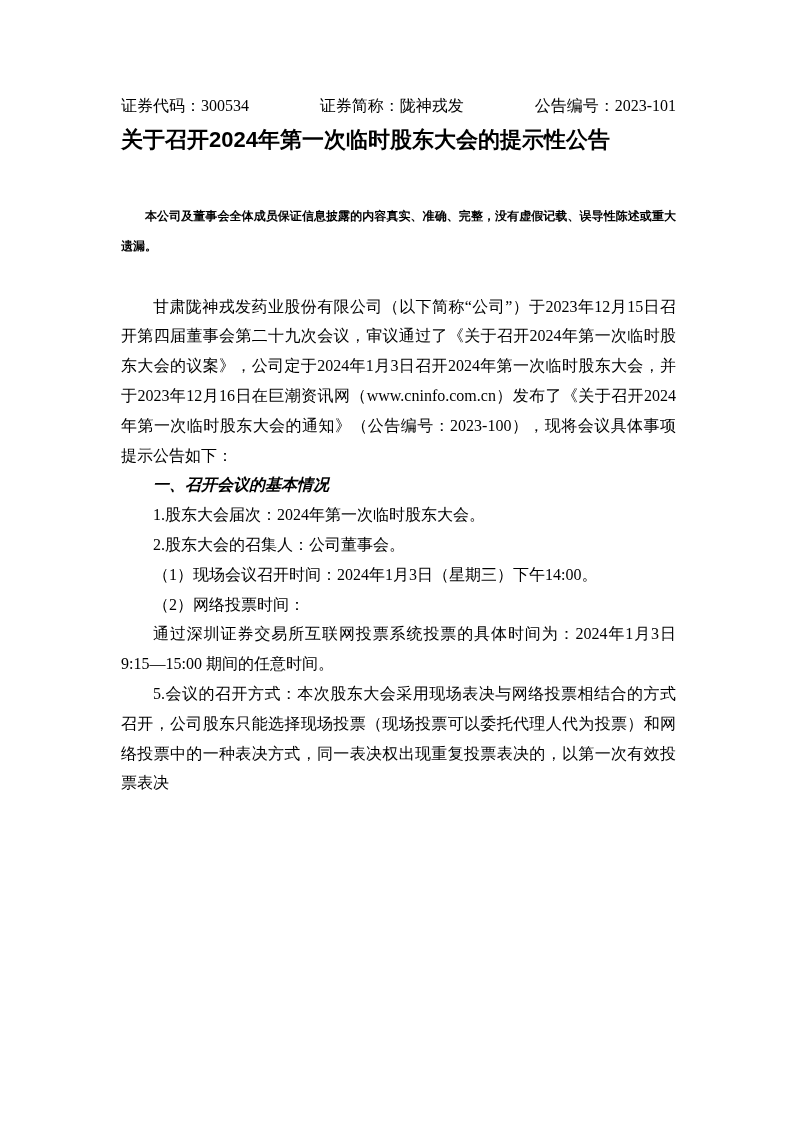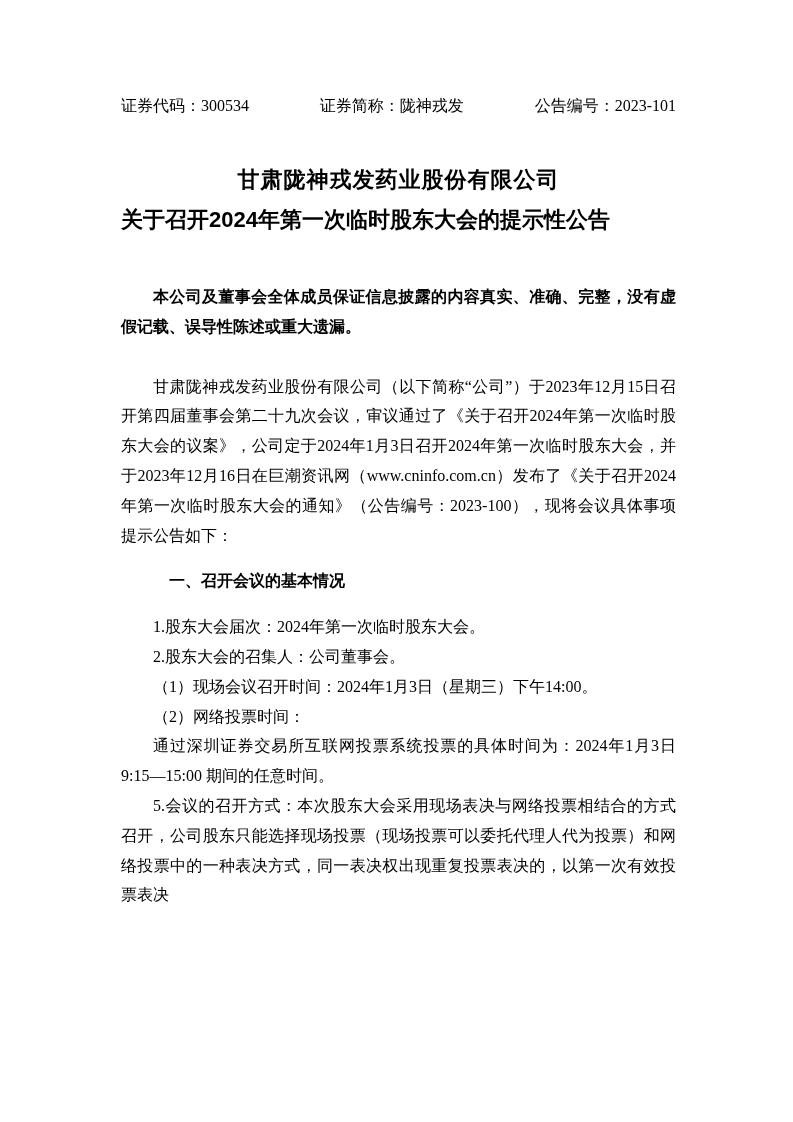--- a/index.html
+++ b/index.html
@@ -50,48 +50,48 @@
   .para {
     font-size: 16px;
     line-height: 29.8px;
     text-align: justify;
     text-indent: 2em;
     margin: 0;
     font-family: Liberation Serif, serif;
   }
   .disclaimer {
     margin-top: 46px;
-    font-size: 16px;
+    font-size: 12px;
     line-height: 29.8px;
     text-align: justify;
     text-indent: 2em;
   }
   .intro {
     margin-top: 30px;
   }
   .section-heading {
     font-size: 16px;
     line-height: 29.8px;
     text-indent: 2em;
-    margin: 16px;
+    margin: 0;
+    font-style: italic;
   }
 </style>
 </head>
 <body>
 
 <div class="page">
   <div class="inner">
 
     <div class="doc-header">
       <span>证券代码：300534</span>
       <span>证券简称：陇神戎发</span>
       <span>公告编号：2023-101</span>
     </div>
 
-    <div class="title-company hei">甘肃陇神戎发药业股份有限公司</div>
     <div class="title-subject hei">关于召开2024年第一次临时股东大会的提示性公告</div>
 
     <div class="disclaimer hei">本公司及董事会全体成员保证信息披露的内容真实、准确、完整，没有虚假记载、误导性陈述或重大遗漏。</div>
 
     <p class="para intro">甘肃陇神戎发药业股份有限公司（以下简称“公司”）于2023年12月15日召开第四届董事会第二十九次会议，审议通过了《关于召开2024年第一次临时股东大会的议案》，公司定于2024年1月3日召开2024年第一次临时股东大会，并于2023年12月16日在巨潮资讯网（www.cninfo.com.cn）发布了《关于召开2024年第一次临时股东大会的通知》（公告编号：2023-100），现将会议具体事项提示公告如下：</p>
 
     <div class="section-heading hei">一、召开会议的基本情况</div>
 
     <p class="para">1.股东大会届次：2024年第一次临时股东大会。</p>
     <p class="para">2.股东大会的召集人：公司董事会。</p>

